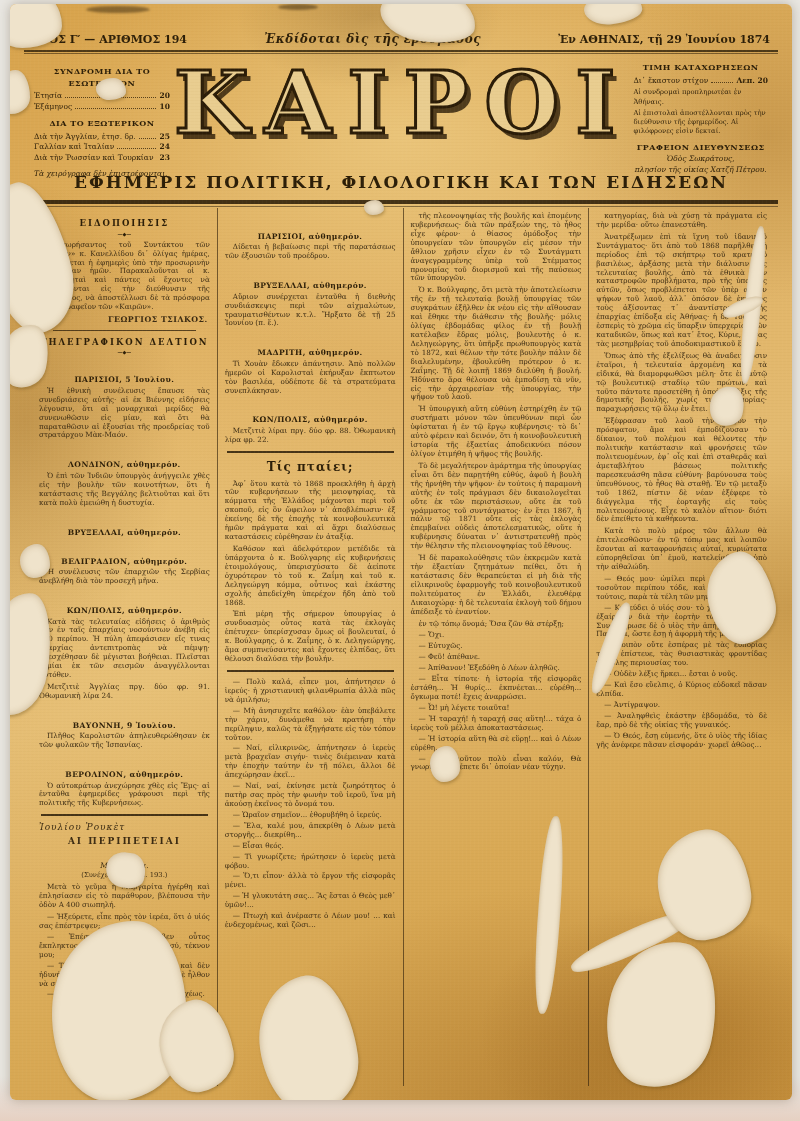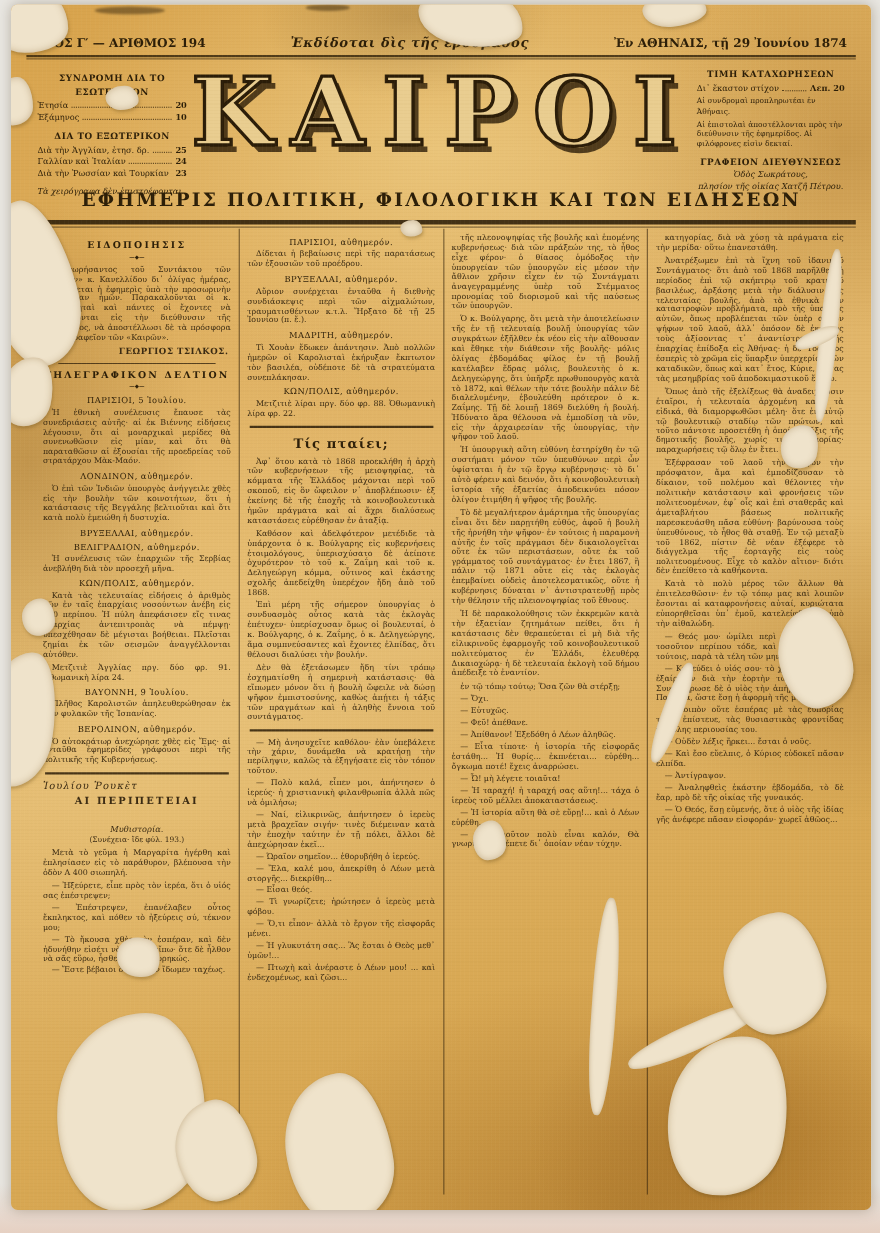--- a/index.html
+++ b/index.html
@@ -65,21 +65,21 @@
   .cols{position:absolute;left:22px;right:18px;top:204px;bottom:14px;
     display:flex;gap:0;}
   .col{flex:1;padding:4px 7px;overflow:hidden;font-size:7.2px;line-height:1.24;
     text-align:justify;color:var(--ink);}
   .col + .col{border-left:1px solid rgba(52,36,12,.65)}
   .blk-p{margin-bottom:3px;text-indent:8px}
   .blk-dash{margin-bottom:2px;text-indent:8px}
   .blk-h1{text-align:center;font-weight:bold;font-size:8.5px;letter-spacing:2px;margin:6px 0 4px;color:var(--ink-dark)}
   .blk-h1::after{content:"—◆—";display:block;font-size:5px;letter-spacing:0;margin-top:2px}
   .blk-h2{text-align:center;font-weight:bold;font-size:12px;letter-spacing:1px;margin:7px 0 5px;color:var(--ink-dark)}
-  .blk-dl{text-align:center;font-weight:normal;font-size:7.6px;margin:4px 0 2px;letter-spacing:.4px;color:var(--ink-dark)}
+  .blk-dl{text-align:center;font-weight:bold;font-size:7.6px;margin:20px 0 2px;letter-spacing:.4px;color:var(--ink-dark)}
   .blk-sig{text-align:right;font-weight:bold;font-size:7.8px;margin:3px 2px 4px 0;letter-spacing:.5px}
   .blk-rule{border-top:1px solid rgba(52,36,12,.8);margin:5px 14px}
   .blk-thickrule{border-top:2px solid rgba(42,28,8,.85);margin:6px 2px}
   .blk-fauthor{text-align:left;font-style:italic;font-size:9px;margin:6px 0 3px;letter-spacing:1px}
   .blk-ft1{text-align:center;font-weight:bold;font-size:9px;letter-spacing:2px;margin-bottom:13px}
   .blk-ft2{text-align:center;font-weight:bold;font-size:10.5px;letter-spacing:1.5px;margin-bottom:2px;color:var(--ink-dark)}
   .blk-fgenre{text-align:center;font-style:italic;font-size:7.5px;margin-bottom:1px}
   .blk-fnote{text-align:center;font-size:6.8px;margin-bottom:4px}
 
   
@@ -193,40 +193,40 @@
           <div class="blk-p">Αὔριον συνέρχεται ἐνταῦθα ἡ διεθνὴς συνδιάσκεψις περὶ τῶν αἰχμαλώτων, τραυματισθέντων κ.τ.λ. Ἤρξατο δὲ τῇ 25 Ἰουνίου (π. ἔ.).</div>
           <div class="blk-dl">ΜΑΔΡΙΤΗ, αὐθημερόν.</div>
           <div class="blk-p">Τὶ Χουὰν ἔδωκεν ἀπάντησιν. Ἀπὸ πολλῶν ἡμερῶν οἱ Καρολισταὶ ἐκήρυξαν ἔκπτωτον τὸν βασιλέα, οὐδέποτε δὲ τὰ στρατεύματα συνεπλάκησαν.</div>
           <div class="blk-dl">ΚΩΝ/ΠΟΛΙΣ, αὐθημερόν.</div>
           <div class="blk-p">Μετζιτιὲ λίραι πργ. δύο φρ. 88. Ὀθωμανικὴ λίρα φρ. 22.</div>
           <div class="blk-thickrule"></div>
           <div class="blk-h2">Τίς πταίει;</div>
           <div class="blk-p">Ἀφ᾽ ὅτου κατὰ τὸ 1868 προεκλήθη ἡ ἀρχὴ τῶν κυβερνήσεων τῆς μειοψηφίας, τὰ κόμματα τῆς Ἑλλάδος μάχονται περὶ τοῦ σκοποῦ, εἰς ὃν ὤφειλον ν᾽ ἀποβλέπωσιν· ἐξ ἐκείνης δὲ τῆς ἐποχῆς τὰ κοινοβουλευτικὰ ἡμῶν πράγματα καὶ αἱ ἄχρι διαλύσεως καταστάσεις εὑρέθησαν ἐν ἀταξίᾳ.</div>
           <div class="blk-p">Καθόσον καὶ ἀδελφότερον μετέδιδε τὰ ὑπάρχοντα ὁ κ. Βούλγαρης εἰς κυβερνήσεις ἑτοιμολόγους, ὑπερισχύσατο δὲ ἀείποτε ὀχυρότερον τὸ τοῦ κ. Ζαΐμη καὶ τοῦ κ. Δεληγεώργη κόμμα, οὗτινος καὶ ἑκάστης σχολῆς ἀπεδείχθη ὑπερέχον ἤδη ἀπὸ τοῦ 1868.</div>
           <div class="blk-p">Ἐπὶ μέρη τῆς σήμερον ὑπουργίας ὁ συνδυασμὸς οὗτος κατὰ τὰς ἐκλογὰς ἐπέτυχεν· ὑπερίσχυσαν ὅμως οἱ βουλευταί, ὁ κ. Βούλγαρης, ὁ κ. Ζαΐμης, ὁ κ. Δεληγεώργης, ἅμα συμπνεύσαντες καὶ ἔχοντες ἐλπίδας, ὅτι θέλουσι διαλύσει τὴν βουλήν.</div>
-          <div class="blk-p">Δὲν θὰ ἐξετάσωμεν ἤδη τίνι τρόπῳ ἐσχηματίσθη ἡ σημερινὴ κατάστασις· θὰ εἴπωμεν μόνον ὅτι ἡ βουλὴ ὤφειλε νὰ δώσῃ ψῆφον ἐμπιστοσύνης, καθὼς ἀπῄτει ἡ τάξις τῶν πραγμάτων καὶ ἡ ἀληθὴς ἔννοια τοῦ συντάγματος.</div>
           <div class="blk-thickrule"></div>
+          <div class="blk-dash">— Πολὺ καλά, εἶπεν μοι, ἀπήντησεν ὁ ἱερεύς· ἡ χριστιανικὴ φιλανθρωπία ἀλλὰ πῶς νὰ ὁμιλήσω;</div>
           <div class="blk-dash">— Μὴ ἀνησυχεῖτε καθόλου· ἐὰν ὑπεβάλετε τὴν χάριν, δυνάμεθα νὰ κρατήσῃ τὴν περίληψιν, καλῶς τὰ ἐξηγήσατε εἰς τὸν τόπον τοῦτον.</div>
-          <div class="blk-dash">— Πολὺ καλά, εἶπεν μοι, ἀπήντησεν ὁ ἱερεύς· ἡ χριστιανικὴ φιλανθρωπία ἀλλὰ πῶς νὰ ὁμιλήσω;</div>
           <div class="blk-dash">— Ναί, εἰλικρινῶς, ἀπήντησεν ὁ ἱερεὺς μετὰ βραχεῖαν σιγήν· τινὲς διέμειναν κατὰ τὴν ἐποχὴν ταύτην ἐν τῇ πόλει, ἄλλοι δὲ ἀπεχώρησαν ἐκεῖ...</div>
+          <div class="blk-dash">— Ναί, ναί, ἐκίνησε μετὰ ζωηρότητος ὁ πατὴρ σας πρὸς τὴν φωνὴν τοῦ ἱεροῦ, ἵνα μὴ ἀκούσῃ ἐκεῖνος τὸ ὄνομά του.</div>
           <div class="blk-dash">— Ὡραῖον σημεῖον... ἐθορυβήθη ὁ ἱερεύς.</div>
           <div class="blk-dash">— Ἔλα, καλέ μου, ἀπεκρίθη ὁ Λέων μετὰ στοργῆς... διεκρίθη...</div>
           <div class="blk-dash">— Εἶσαι θεός.</div>
           <div class="blk-dash">— Τὶ γνωρίζετε; ἠρώτησεν ὁ ἱερεὺς μετὰ φόβου.</div>
           <div class="blk-dash">— Ὅ,τι εἶπον· ἀλλὰ τὸ ἔργον τῆς εἰσφορᾶς μένει.</div>
           <div class="blk-dash">— Ἡ γλυκυτάτη σας... Ἂς ἔσται ὁ Θεὸς μεθ᾽ ὑμῶν!...</div>
           <div class="blk-dash">— Πτωχὴ καὶ ἀνέραστε ὁ Λέων μου! ... καὶ ἐνδεχομένως, καὶ ζῶσι...</div>
         </section>
         <section class="col">
           <div class="blk-p">τῆς πλεονοψηφίας τῆς βουλῆς καὶ ἑπομένης κυβερνήσεως· διὰ τῶν πράξεών της, τὸ ἦθος εἶχε φέρον· ὁ θίασος ὁμόδοξος τὴν ὑπουργείαν τῶν ὑπουργῶν εἰς μέσον τὴν ἄθλιον χρῆσιν εἶχεν ἐν τῷ Συντάγματι ἀναγεγραμμένης ὑπὲρ τοῦ Στέμματος προνομίας τοῦ διορισμοῦ καὶ τῆς παύσεως τῶν ὑπουργῶν.</div>
           <div class="blk-p">Ὁ κ. Βούλγαρης, ὅτι μετὰ τὴν ἀποτελείωσιν τῆς ἐν τῇ τελευταίᾳ βουλῇ ὑπουργίας τῶν συγκράτων ἐξῆλθεν ἐκ νέου εἰς τὴν αἴθουσαν καὶ ἔθηκε τὴν διάθεσιν τῆς βουλῆς· μόλις ὀλίγας ἑβδομάδας φίλος ἐν τῇ βουλῇ κατέλαβεν ἕδρας μόλις, βουλευτὴς ὁ κ. Δεληγεώργης, ὅτι ὑπῆρξε πρωθυπουργὸς κατὰ τὸ 1872, καὶ θέλων τὴν τότε βουλὴν πάλιν δὲ διαλελυμένην, ἐβουλεύθη πρότερον ὁ κ. Ζαΐμης. Τῇ δὲ λοιπῇ 1869 διελύθη ἡ βουλή. Ἠδύνατο ἄρα θέλουσα νὰ ἐμποδίσῃ τὰ νῦν, εἰς τὴν ἀρχαιρεσίαν τῆς ὑπουργίας, τὴν ψῆφον τοῦ λαοῦ.</div>
           <div class="blk-p">Ἡ ὑπουργικὴ αὕτη εὐθύνη ἐστηρίχθη ἐν τῷ συστήματι μόνον τῶν ὑπευθύνων περὶ ὧν ὑφίσταται ἡ ἐν τῷ ἔργῳ κυβέρνησις· τὸ δι᾽ αὐτὸ φέρειν καὶ δεινόν, ὅτι ἡ κοινοβουλευτικὴ ἱστορία τῆς ἑξαετίας ἀποδεικνύει πόσον ὀλίγον ἐτιμήθη ἡ ψῆφος τῆς βουλῆς.</div>
           <div class="blk-p">Τὸ δὲ μεγαλήτερον ἁμάρτημα τῆς ὑπουργίας εἶναι ὅτι δὲν παρῃτήθη εὐθύς, ἀφοῦ ἡ βουλὴ τῆς ἠρνήθη τὴν ψῆφον· ἐν τούτοις ἡ παραμονὴ αὐτῆς ἐν τοῖς πράγμασι δὲν δικαιολογεῖται οὔτε ἐκ τῶν περιστάσεων, οὔτε ἐκ τοῦ γράμματος τοῦ συντάγματος· ἐν ἔτει 1867, ἢ πάλιν τῷ 1871 οὔτε εἰς τὰς ἐκλογὰς ἐπεμβαίνει οὐδεὶς ἀποτελεσματικῶς, οὔτε ἡ κυβέρνησις δύναται ν᾽ ἀντιστρατευθῇ πρὸς τὴν θέλησιν τῆς πλειονοψηφίας τοῦ ἔθνους.</div>
           <div class="blk-p">Ἡ δὲ παρακολούθησις τῶν ἐκκρεμῶν κατὰ τὴν ἑξαετίαν ζητημάτων πείθει, ὅτι ἡ κατάστασις δὲν θεραπεύεται εἰ μὴ διὰ τῆς εἰλικρινοῦς ἐφαρμογῆς τοῦ κοινοβουλευτικοῦ πολιτεύματος ἐν Ἑλλάδι, ἐλευθέρᾳ Δικαιοχώρᾳ· ἡ δὲ τελευταία ἐκλογὴ τοῦ δήμου ἀπέδειξε τὸ ἐναντίον.</div>
-          <div class="blk-p">ἐν τῷ τόπῳ τούτῳ; Ὅσα ζῶν θὰ στέρξῃ;</div>
+          <div class="blk-p">ἐν τῷ τόπῳ ὄνομά; Ὅσα ζῶν θὰ στέρξῃ;</div>
           <div class="blk-dash">— Ὄχι.</div>
           <div class="blk-dash">— Εὐτυχῶς.</div>
           <div class="blk-dash">— Φεῦ! ἀπέθανε.</div>
           <div class="blk-dash">— Ἀπίθανον! Ἐξεδόθη ὁ Λέων ἀληθῶς.</div>
           <div class="blk-dash">— Εἶτα τίποτε· ἡ ἱστορία τῆς εἰσφορᾶς ἐστάθη... Ἡ θυρίς... ἐκπνέεται... εὑρέθη... ὄγκωμα ποτέ! ἔχεις ἀναρρώσει.</div>
           <div class="blk-dash">— Ὦ! μὴ λέγετε τοιαῦτα!</div>
           <div class="blk-dash">— Ἡ ταραχή! ἡ ταραχή σας αὕτη!... τάχα ὁ ἱερεὺς τοῦ μέλλει ἀποκαταστάσεως.</div>
           <div class="blk-dash">— Ἡ ἱστορία αὕτη θὰ σὲ εὕρῃ!... καὶ ὁ Λέων εὑρέθη.</div>
           <div class="blk-dash">— Τὸ τοιοῦτον πολὺ εἶναι καλόν, Θὰ γνωρίσετε βλέπετε δι᾽ ὁποίαν νέαν τύχην.</div>
         </section>

